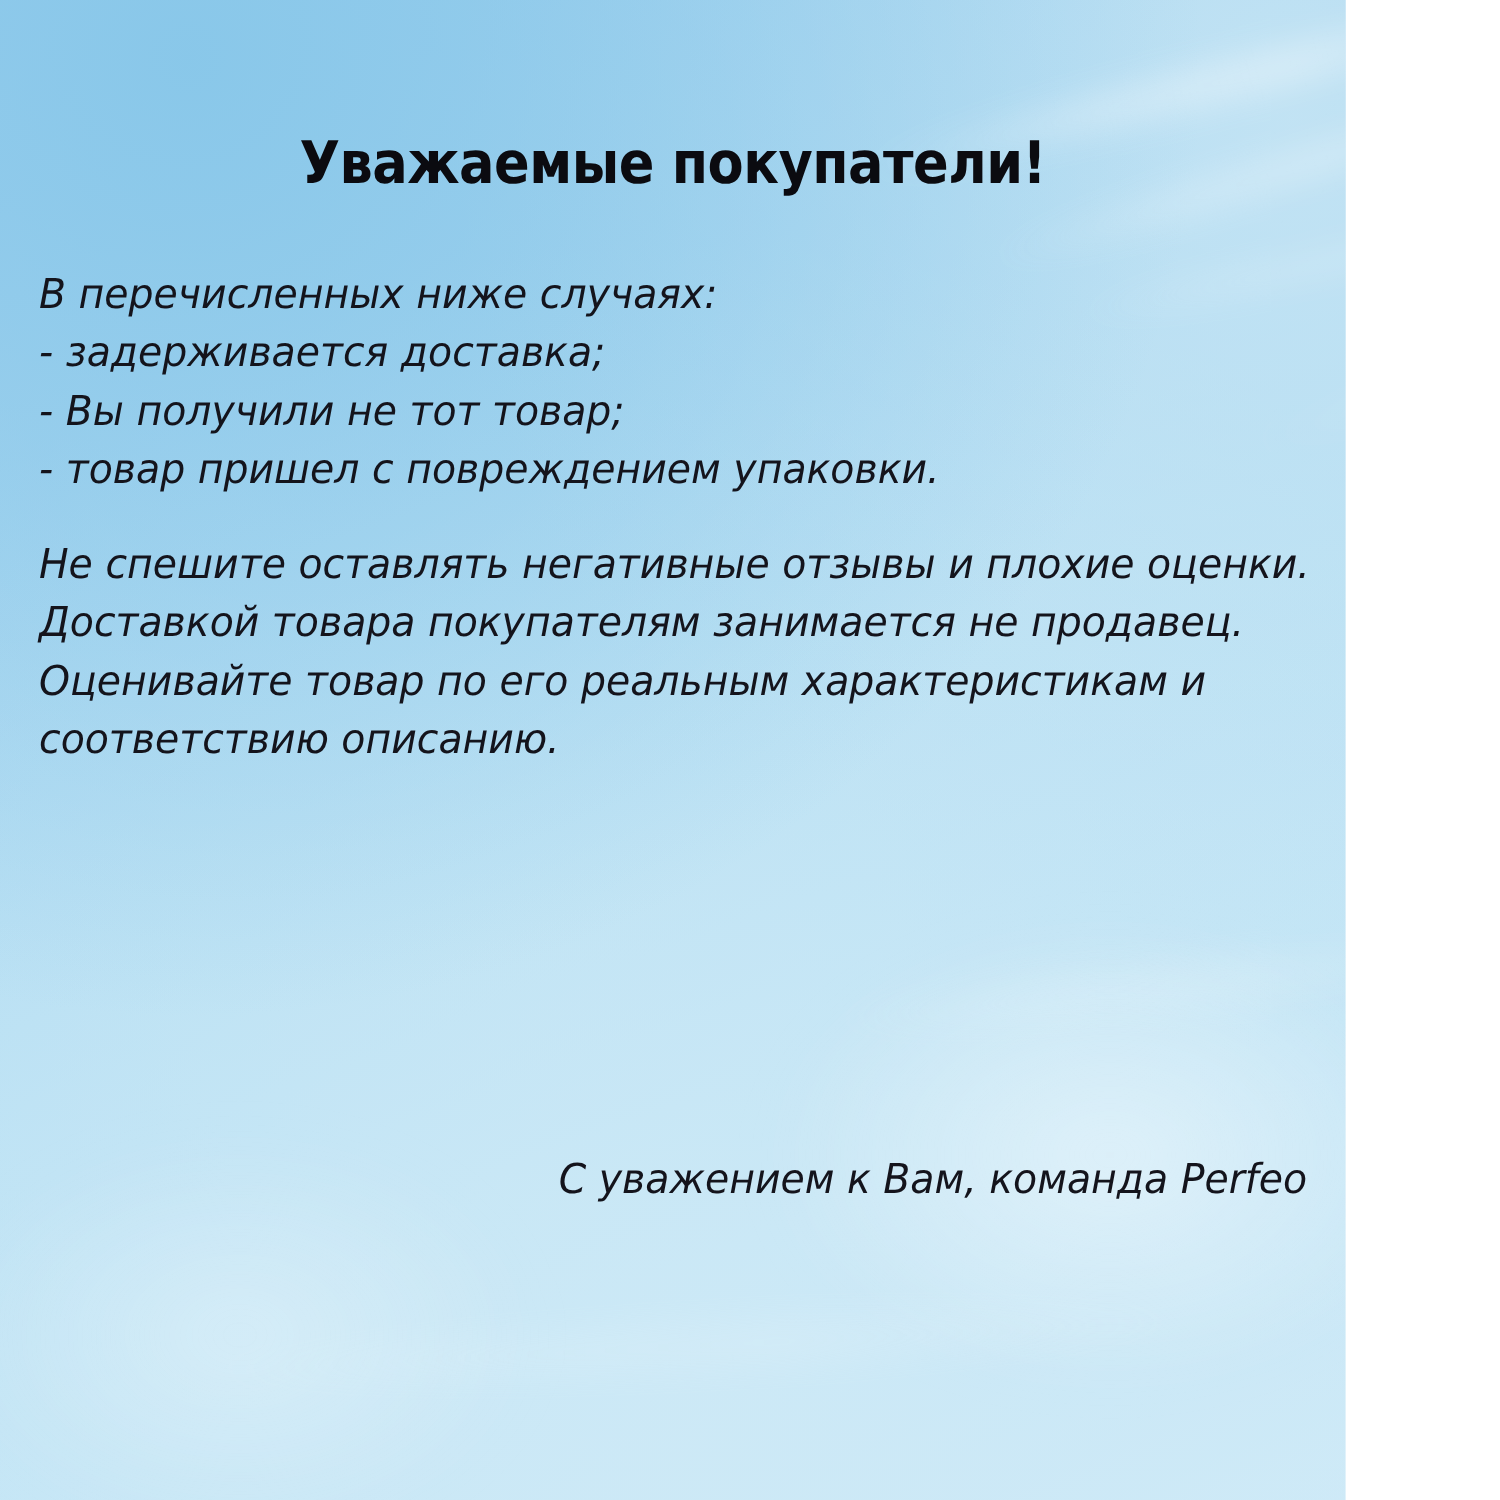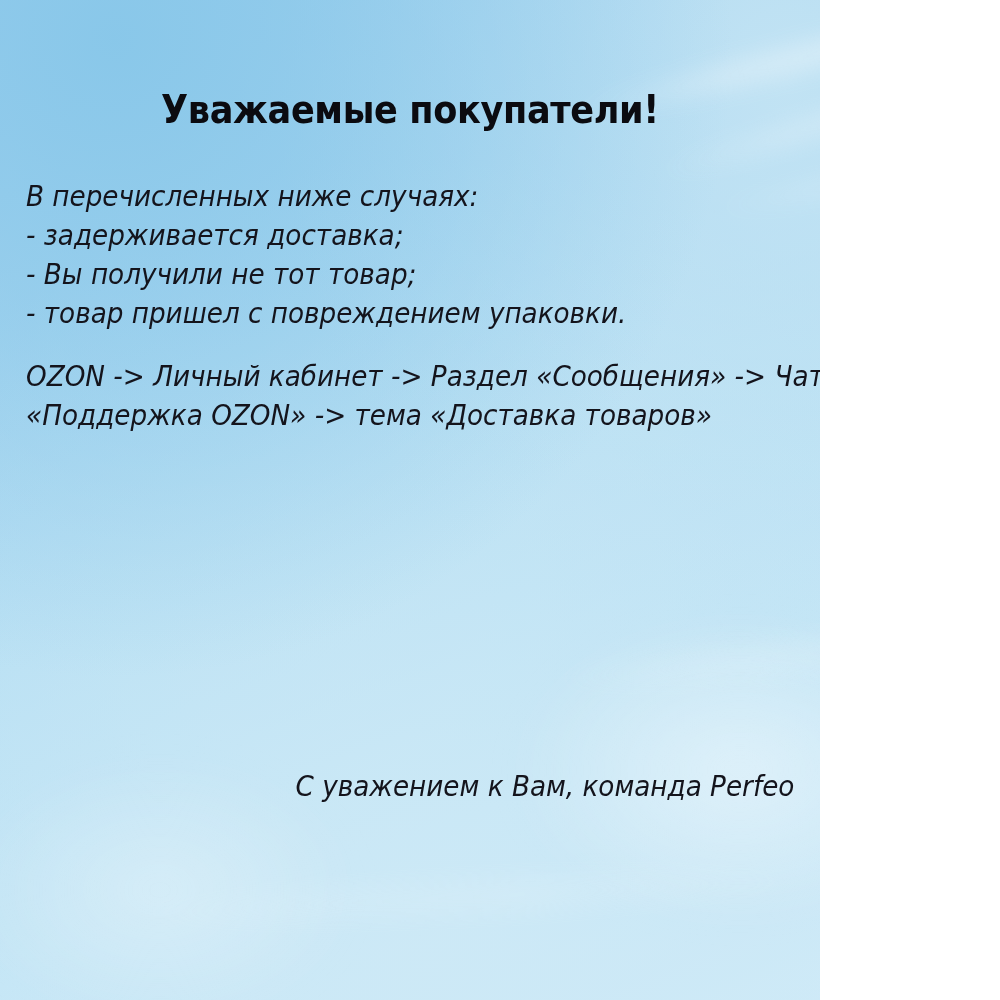--- a/index.html
+++ b/index.html
@@ -5,21 +5,21 @@
 <style>
   html, body {
     margin: 0;
     padding: 0;
     background: #ffffff;
   }
 
   
   .poster {
     position: relative;
-    width: 820px;
+    width: 897px;
     height: 1000px;
     overflow: hidden;
     font-family: "DejaVu Sans", "Liberation Sans", sans-serif;
     
     background:
       radial-gradient(130% 110% at 14% 4%,  rgba(136,199,233,0.95) 0%, rgba(136,199,233,0.0) 58%),
       radial-gradient(120% 120% at 96% 8%,  rgba(196,228,244,0.90) 0%, rgba(196,228,244,0.0) 52%),
       radial-gradient(140% 130% at 52% 96%, rgba(205,233,246,0.92) 0%, rgba(205,233,246,0.0) 62%),
       linear-gradient(160deg, #9ccfee 0%, #a8d6f0 26%, #b6dff3 52%, #c2e5f6 76%, #cfeaf8 100%);
   }
@@ -146,25 +146,27 @@
 
     <div class="body-block">
 
       <div class="para">
         <div class="line">В перечисленных ниже случаях:</div>
         <div class="line">- задерживается доставка;</div>
         <div class="line">- Вы получили не тот товар;</div>
         <div class="line">- товар пришел с повреждением упаковки.</div>
       </div>
 
+      <div class="para">
+        <div class="line">Не спешите оставлять негативные отзывы и плохие оценки.</div>
+        <div class="line">Доставкой товара покупателям занимается не продавец.</div>
+        <div class="line">Оценивайте товар по его реальным характеристикам и</div>
+        <div class="line">соответствию описанию.</div>
+      </div>
 
 
-      <div class="para">
-        <div class="line">OZON -&gt; Личный кабинет -&gt; Раздел «Сообщения» -&gt; Чат</div>
-        <div class="line">«Поддержка OZON» -&gt; тема «Доставка товаров»</div>
-      </div>
 
     </div>
 
     <div class="signature">С уважением к Вам, команда Perfeo</div>
 
   </div>
 </div>
 
 </body></html>

